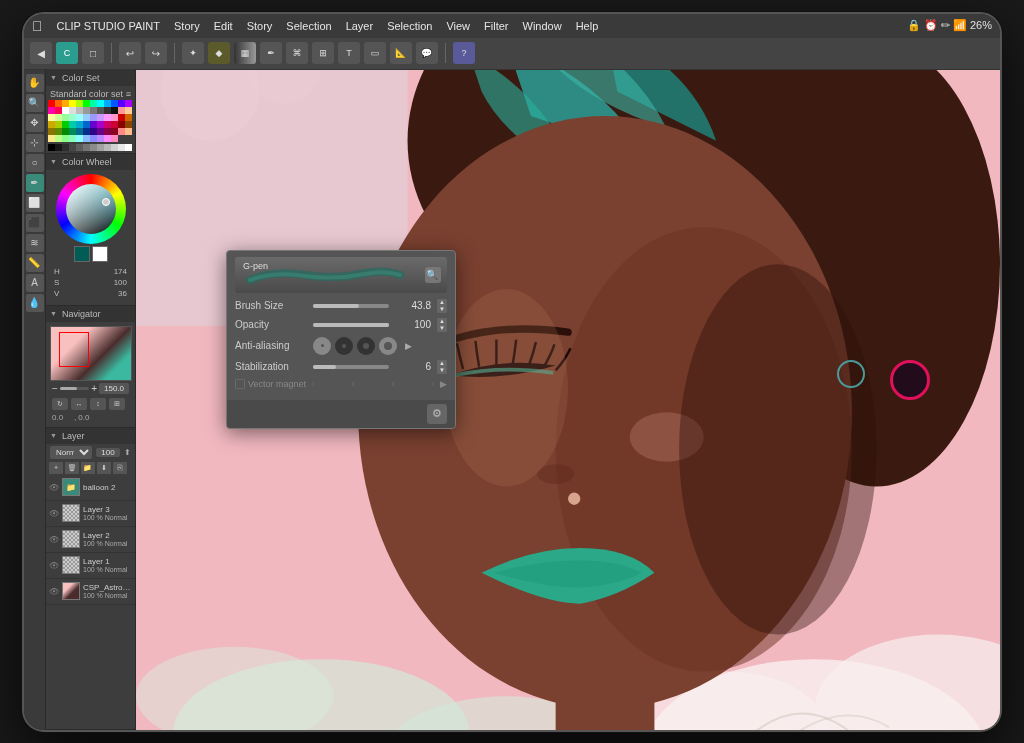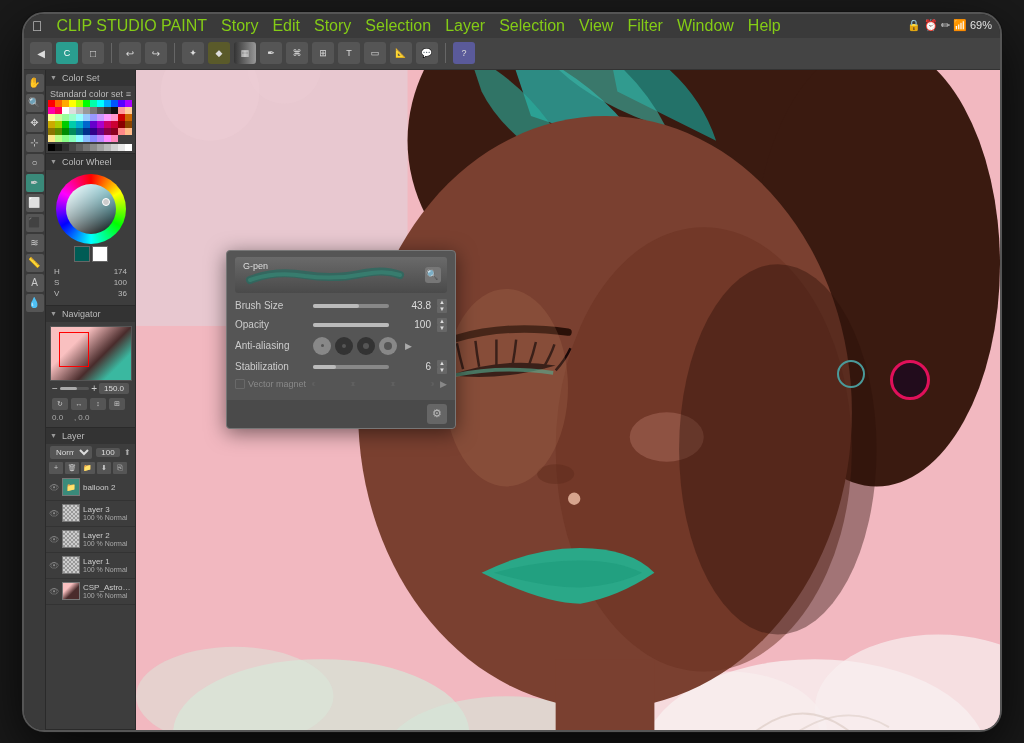--- a/index.html
+++ b/index.html
@@ -40,22 +40,22 @@
     .menu-bar-left {
       display: flex;
       align-items: center;
       gap: 14px;
     }
     .apple-logo {
       font-size: 14px;
       color: #e0e0e0;
     }
     .menu-item {
-      font-size: 16px;
-      color: #84cc16;
+      font-size: 11px;
+      color: #e5e5e5;
       cursor: pointer;
       white-space: nowrap;
     }
     .menu-bar-center {
       flex: 1;
       text-align: center;
       font-size: 11px;
       color: #bbb;
       position: absolute;
       left: 50%;
@@ -691,21 +691,21 @@
       <span class="menu-item">Story</span>
       <span class="menu-item">Selection</span>
       <span class="menu-item">Layer</span>
       <span class="menu-item">Selection</span>
       <span class="menu-item">View</span>
       <span class="menu-item">Filter</span>
       <span class="menu-item">Window</span>
       <span class="menu-item">Help</span>
     </div>
     <div class="menu-bar-right">
-      <span>🔒 ⏰ ✏ 📶 <span>69%</span></span>
+      <span>🔒 ⏰ ✏ 📶 <span>26%</span></span>
     </div>
   </div>
 
   <div class="toolbar">
     <div class="toolbar-btn">◀</div>
     <div class="toolbar-btn" style="background:#2a9d8f; color:white; font-size:9px;">C</div>
     <div class="toolbar-btn">□</div>
     <div class="toolbar-sep"></div>
     <div class="toolbar-btn">↩</div>
     <div class="toolbar-btn">↪</div>

